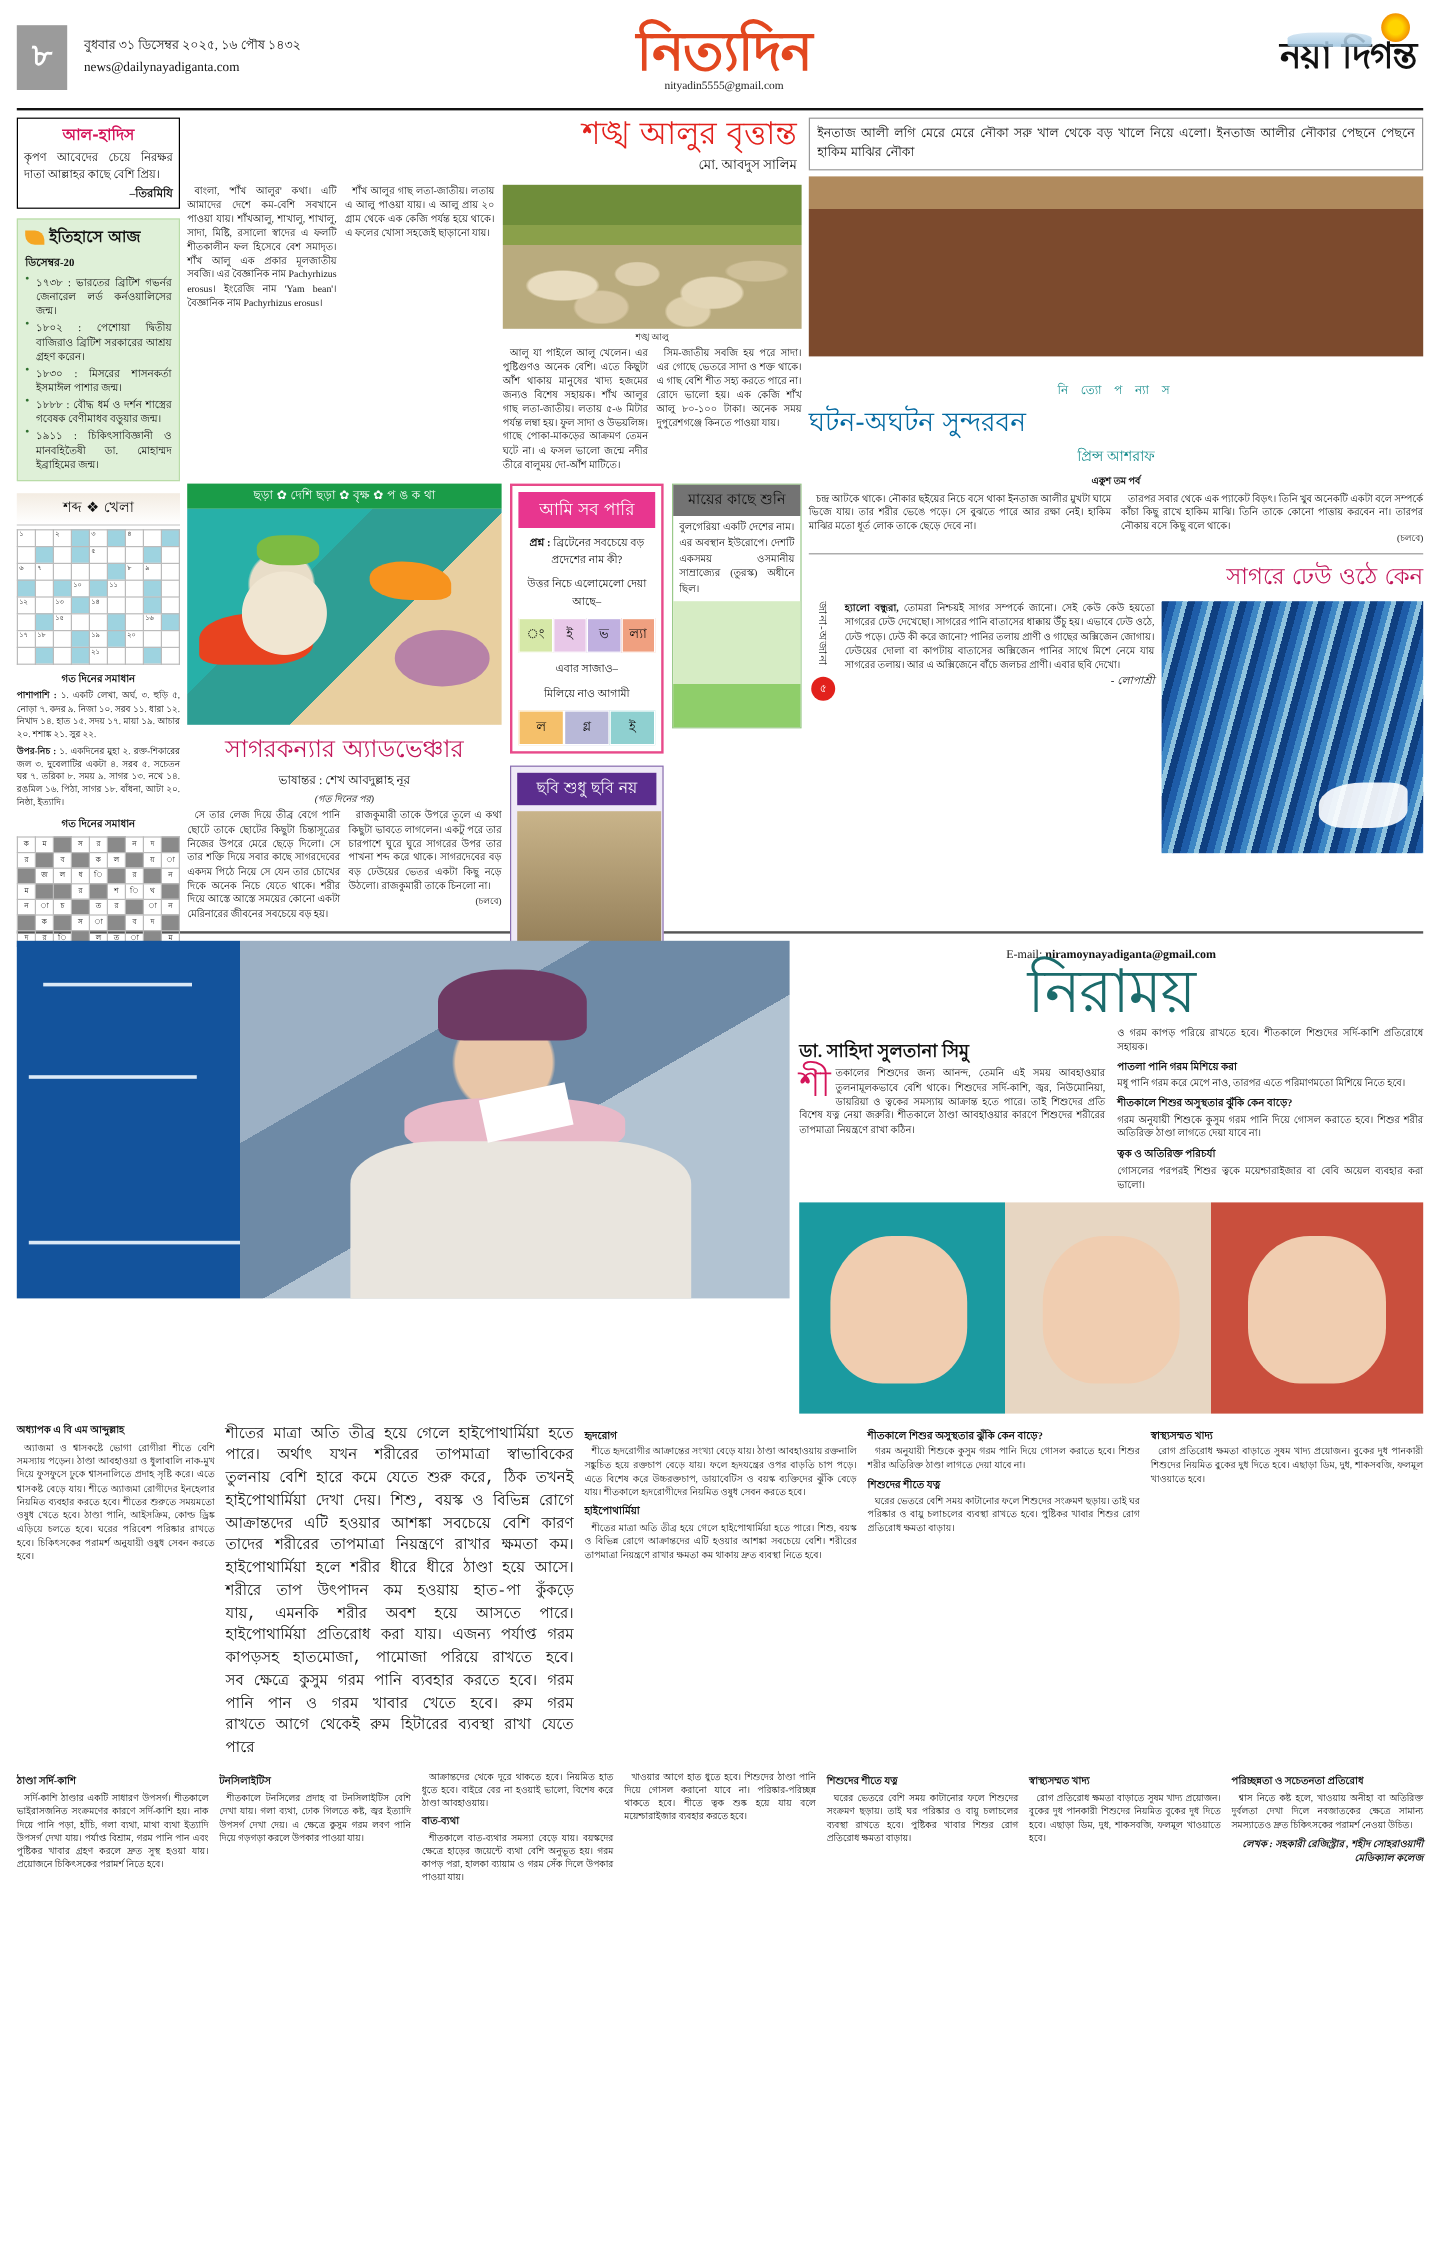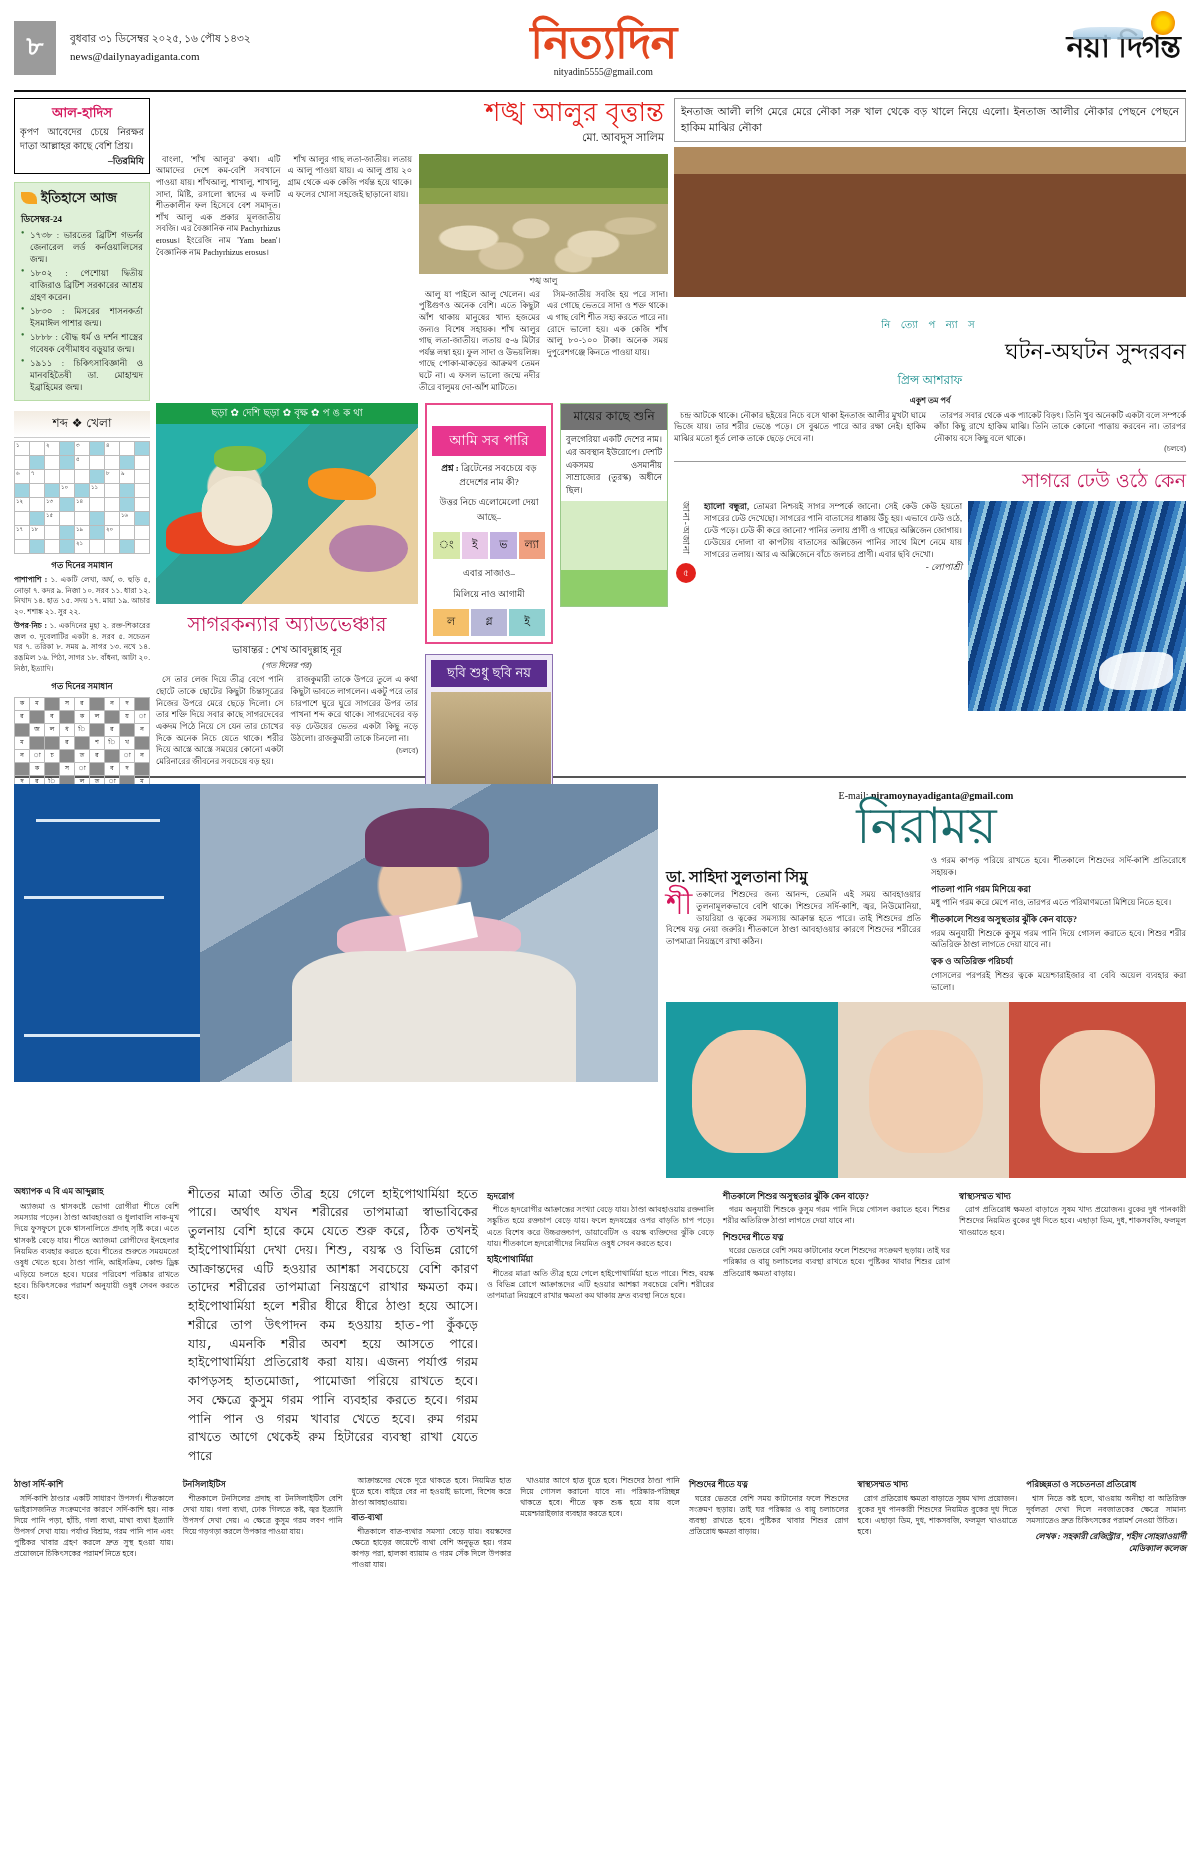--- a/index.html
+++ b/index.html
@@ -107,39 +107,39 @@
   .s3{left:66%;top:56%;width:30%;height:26%;background:#8e44ad;opacity:.55;border-radius:50%;}
   .s4{left:22%;top:12%;width:20%;height:14%;background:#7dbb42;border-radius:40%;}
 
   .adv-title{ text-align:center; color:#c2185b; font-size:20px; font-family:"DejaVu Sans",sans-serif; margin-top:5px;}
   .adv-sub{ text-align:center; font-size:10px; }
   .adv-note{ text-align:center; font-size:8px; font-style:italic; margin-bottom:2px;}
 
   
   .quizbox { border:2px solid #e84a8a; padding:5px; }
   .quiz-head{ background:#e8368f; color:#fff; text-align:center; font-size:14px; padding:3px 12px;
-      font-family:"DejaVu Sans",sans-serif;margin-top:16px;}
+      font-family:"DejaVu Sans",sans-serif;}
   .quiz-q{ font-size:9px; text-align:center; margin-top:6px; line-height:1.5;}
   .quiz-q b{font-weight:bold;}
   .tiles{ display:flex; margin-top:6px; }
   .tiles div{ flex:1; text-align:center; font-size:11px; padding:4px 0; border:1px solid #fff;}
   .quiz-mid{ text-align:center; font-size:9px; margin:6px 0 3px;}
 
   
   .mbox { border:1px solid #9ac98a; }
   .mbox-h{ background:#737373; text-align:center; font-size:12px; padding:3px 0; font-family:"DejaVu Sans",sans-serif;}
   .mbox p{ font-size:8.4px; line-height:1.5; padding:4px 5px; text-align:justify;}
   .girls{ height:105px; background:linear-gradient(#d6ecc4 0 66%, #8fce6a 66% 100%); position:relative;}
 
   
   .storybox{ border:1px solid #999; padding:5px 6px; font-size:10.5px; line-height:1.5; text-align:justify;
       font-family:"DejaVu Sans",sans-serif; }
   .bigillu{ height:150px; margin-top:5px; background:linear-gradient(#b08a5d 0 18%, #7c4a2d 18% 100%); position:relative; overflow:hidden;}
   .novel-kicker{ text-align:center; color:#138b8b; font-size:10px; letter-spacing:4px; margin-top:20px;}
-  .novel-title{ text-align:right; color:#000000; font-size:22px; font-family:"DejaVu Sans",sans-serif; }
+  .novel-title{ text-align:left; color:#0369a1; font-size:22px; font-family:"DejaVu Sans",sans-serif; }
   .novel-author{ text-align:center; color:#138b8b; font-size:12px; }
   .novel-part{ text-align:center; font-size:8px; font-weight:bold; margin:3px 0;}
   .novel-cols{ display:flex; gap:8px; margin-top:3px;}
   .novel-cols .c{ flex:1 1 0; font-size:8.2px; line-height:1.42; text-align:justify;}
 
   
   .sea-title{ text-align:right; color:#c2185b; font-size:19px; font-family:"DejaVu Sans",sans-serif; }
   .sea-wrap{ display:flex; gap:6px; margin-top:3px;}
   .sea-side{ width:24px; flex:0 0 24px; text-align:center; }
   .sea-side .vert{ writing-mode: vertical-rl; font-size:9px; letter-spacing:1px; color:#333;}
@@ -244,21 +244,21 @@
         <h3>আল-হাদিস</h3>
         <p>কৃপণ আবেদের চেয়ে নিরক্ষর দাতা আল্লাহর কাছে বেশি প্রিয়।</p>
         <span class="src">–তিরমিযি</span>
       </div>
 
       <div class="history">
         <h3>
           <span class="leaf"></span>
           <span>ইতিহাসে আজ</span>
         </h3>
-        <div class="dt">ডিসেম্বর-24</div>
+        <div class="dt">ডিসেম্বর-20</div>
         <ul>
           <li>১৭৩৮ : ভারতের ব্রিটিশ গভর্নর জেনারেল লর্ড কর্নওয়ালিসের জন্ম।</li>
           <li>১৮০২ : পেশোয়া দ্বিতীয় বাজিরাও ব্রিটিশ সরকারের আশ্রয় গ্রহণ করেন।</li>
           <li>১৮৩০ : মিসরের শাসনকর্তা ইসমাঈল পাশার জন্ম।</li>
           <li>১৮৮৮ : বৌদ্ধ ধর্ম ও দর্শন শাস্ত্রের গবেষক বেণীমাধব বড়ুয়ার জন্ম।</li>
           <li>১৯১১ : চিকিৎসাবিজ্ঞানী ও মানবহিতৈষী ডা. মোহাম্মদ ইব্রাহিমের জন্ম।</li>
         </ul>
       </div>
 
       <div class="cw-head">শব্দ ❖ খেলা</div>

